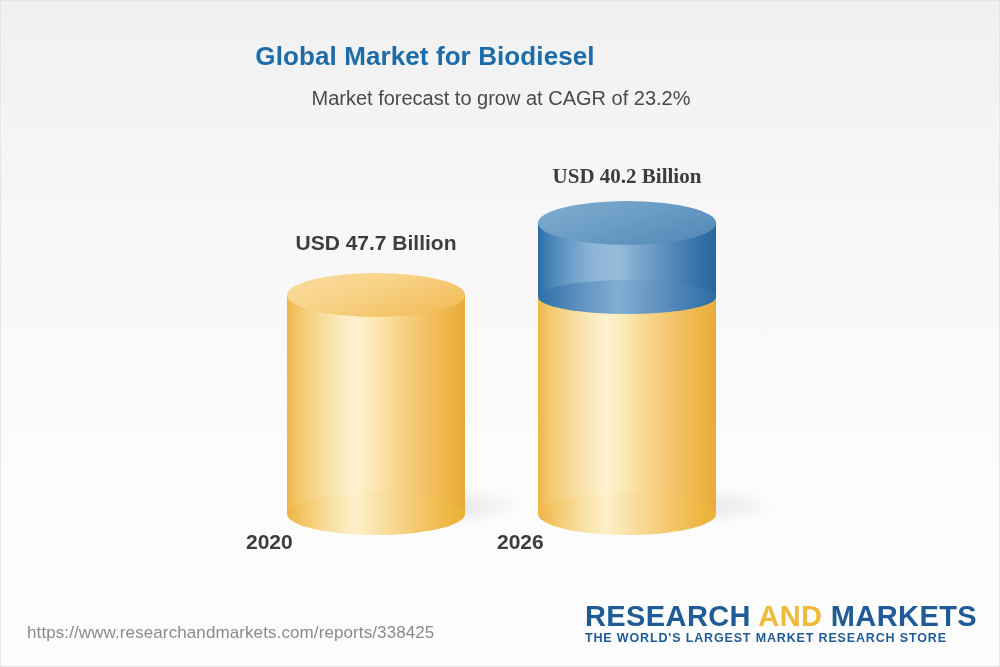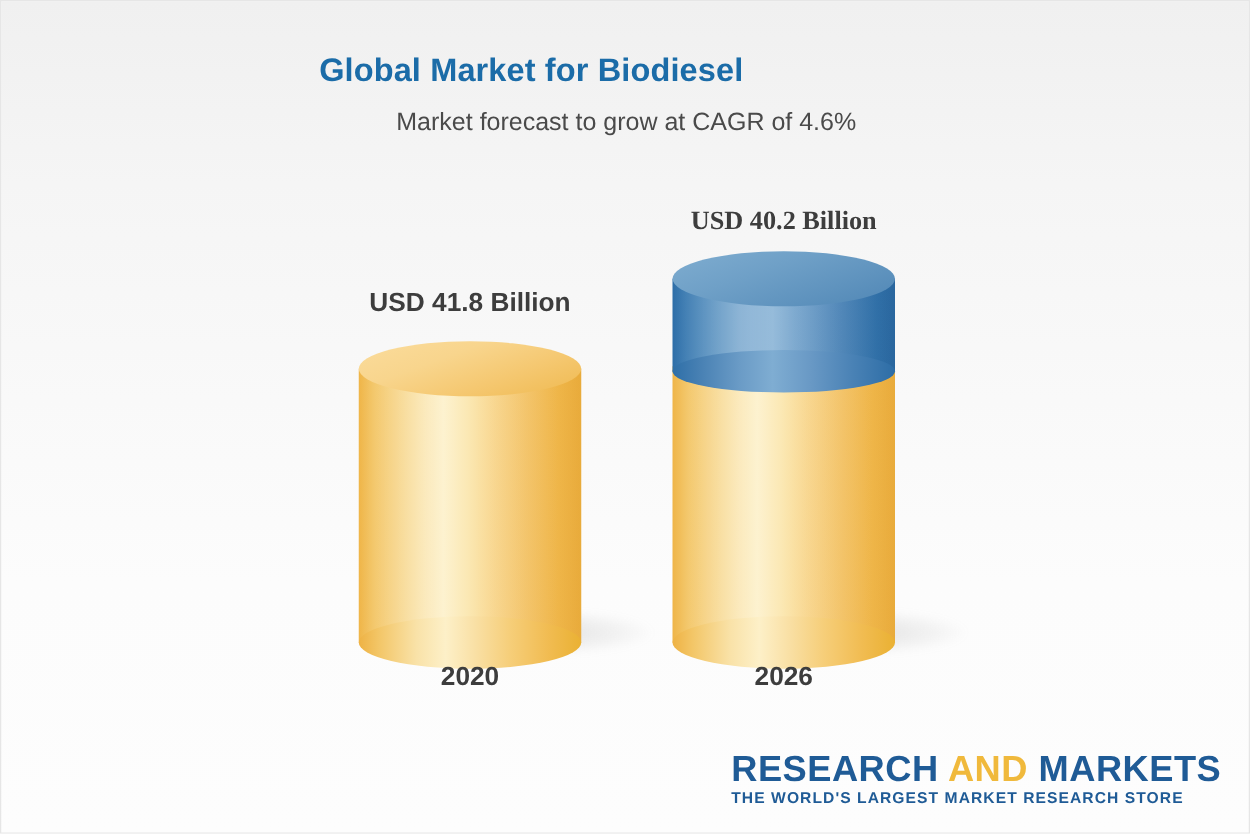--- a/index.html
+++ b/index.html
@@ -74,21 +74,20 @@
     white-space: nowrap;
   }
   .bar-group.g0 .value-label { top: 230px; }
   .bar-group.g1 .value-label { top: 163px; font-family: Liberation Serif, serif; }
 
   .cat-label {
     position: absolute;
     width: 260px;
     left: 0;
     top: 529px;
-    text-align: center;
     font-size: 21px;
     font-weight: bold;
     color: #3d3d3d;
   }
 
   
   .cylinder {
     position: absolute;
     left: 41px;
     width: 178px;
@@ -236,26 +235,26 @@
     color: #1f5b96;
     white-space: nowrap;
   }
 </style>
 </head>
 <body>
 
 <div id="infographic">
 
   <div class="chart-title">Global Market for Biodiesel</div>
-  <div class="chart-subtitle">Market forecast to grow at CAGR of 4.6%</div>
+  <div class="chart-subtitle">Market forecast to grow at CAGR of 23.2%</div>
 
   <div class="plot-area">
 
     <div class="bar-group g0">
-      <div class="value-label">USD 41.8 Billion</div>
+      <div class="value-label">USD 47.7 Billion</div>
 
       <div class="cylinder cyl-2020">
         <div class="cyl-shadow"></div>
         <div class="seg seg-body-yellow" style="top:22px; height:219px;">
           <div class="sheen"></div>
         </div>
         <div class="cap-bottom cap-bottom-yellow" style="bottom:-21px;"></div>
         <div class="cap-top cap-top-yellow" style="top:0px;"></div>
       </div>
 
@@ -278,19 +277,20 @@
         </div>
         <div class="cap-junction" style="top:79px;"></div>
         <div class="cap-top cap-top-blue" style="top:0px;"></div>
       </div>
 
       <div class="cat-label">2026</div>
     </div>
 
   </div>
 
+  <div class="footer-url">https://www.researchandmarkets.com/reports/338425</div>
 
   <div class="logo">
     <div class="logo-main"><span>RESEARCH </span><span class="logo-and">AND</span><span> MARKETS</span></div>
     <div class="logo-tag">THE WORLD'S LARGEST MARKET RESEARCH STORE</div>
   </div>
 
 </div>
 
 </body></html>

